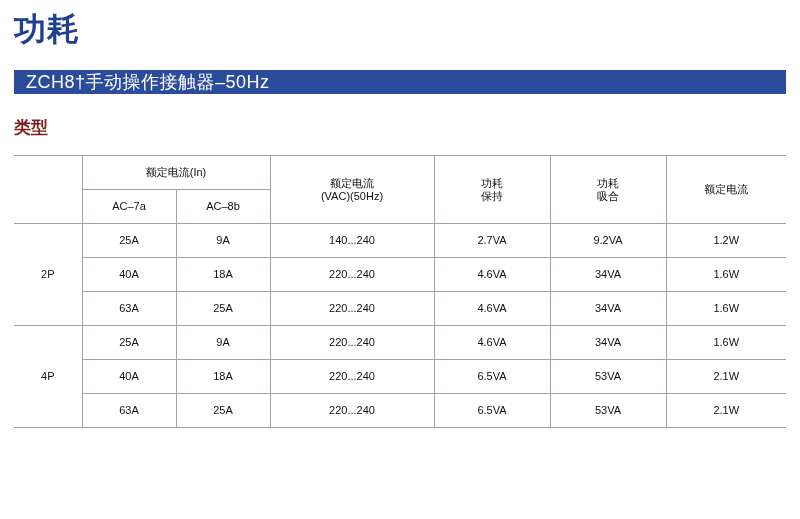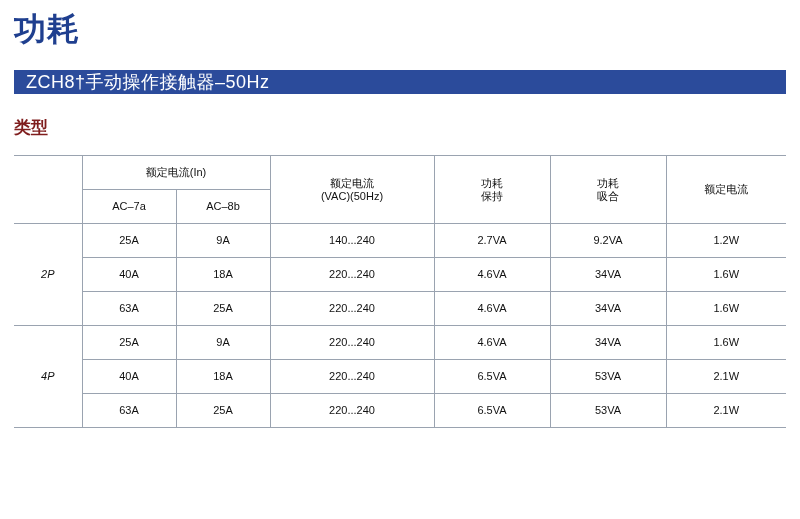--- a/index.html
+++ b/index.html
@@ -67,21 +67,21 @@
     font-size: 11px;
     color: #111111;
     text-align: center;
     padding: 0;
     height: 34px;
     vertical-align: middle;
     line-height: 1.15;
   }
   .hdr-top td { border-top: 2px solid #1b1b1b; }
   .hdr-bottom-strong td { border-bottom: 2px solid #1b1b1b; }
-  .no-left { border-left: none !important; font-style: italic; }
+  .no-left { border-left: none !important; }
   .no-right { border-right: none !important; }
   .sec-top td { border-top: 2px solid #1b1b1b; }
   .last-row td { border-bottom: 2px solid #1b1b1b; }
   td.typecell {
     text-align: left;
     padding-left: 10px;
     font-size: 17px;
   }
   .twoline { line-height: 1.12; }
   .hdr-cell { font-size: 17px; }

